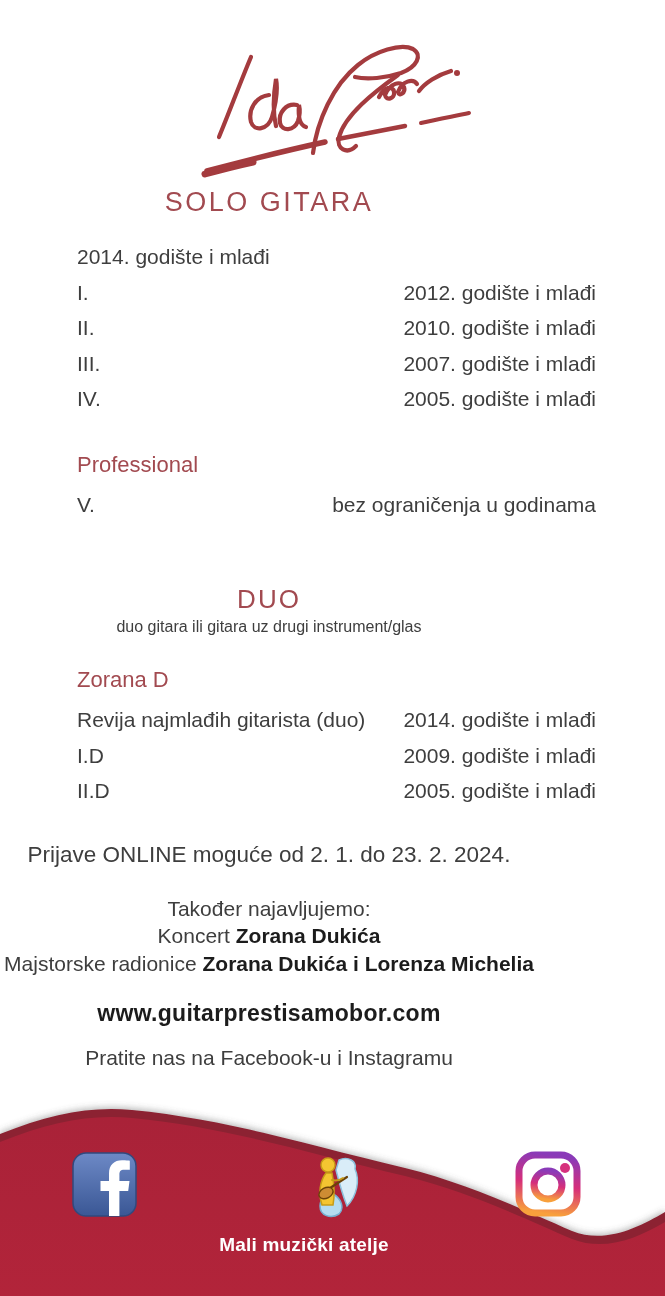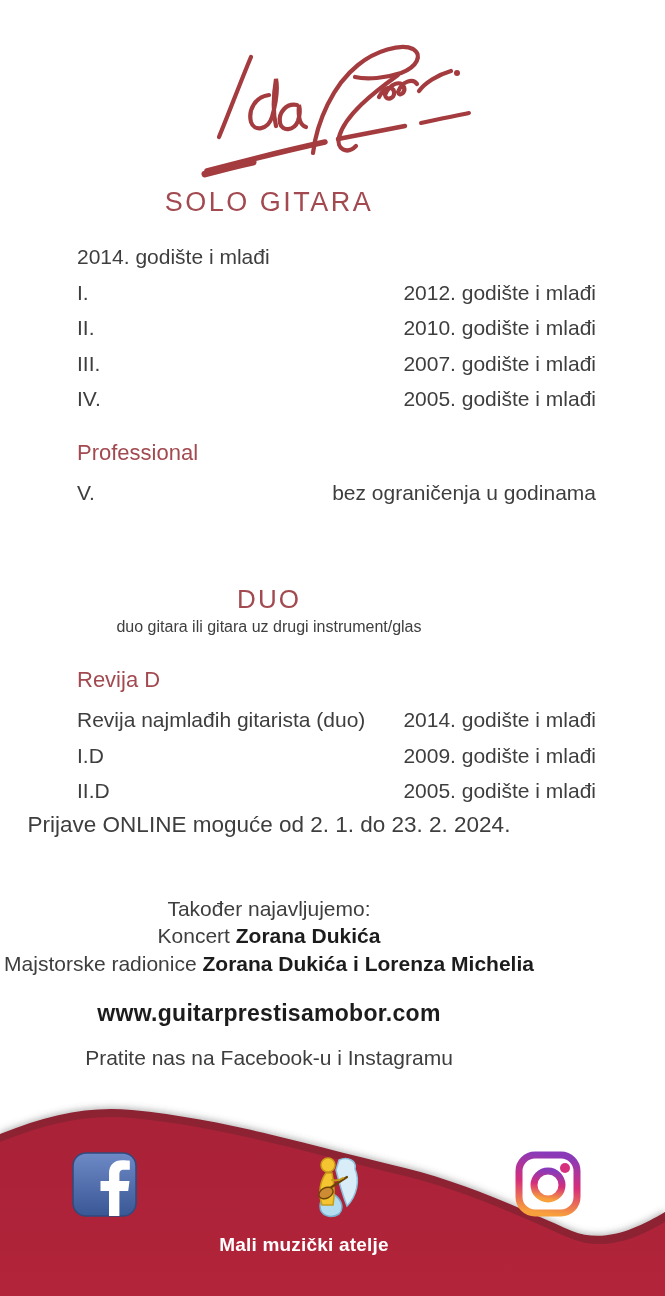--- a/index.html
+++ b/index.html
@@ -29,27 +29,27 @@
     margin:0 0 9px 0;font-weight:400;
   }
 
   
   .tbl{left:77px;width:519px;}
   .tbl-solo{top:239px;}
   .tbl-duo{top:667px;}
   .row{display:flex;justify-content:space-between;align-items:baseline;
        font-size:21px;line-height:35.5px;white-space:nowrap;}
   .row .val{text-align:right;}
-  .sec-gap{margin-top:23px;}
+  .sec-gap{margin-top:35px;}
 
   .duo-title{top:584px;font-size:26px;letter-spacing:2px;color:var(--accent-red,#a24a50);}
   .duo-subtitle{top:618px;font-size:16px;}
 
   
-  .line-prijave{top:812px;font-size:22.5px;}
+  .line-prijave{top:842px;font-size:22.5px;}
   .announce{top:895px;font-size:21px;line-height:27.3px;}
   .announce b{color:var(--text-black,#1c1c1c);font-weight:700;margin-top:16px;}
   .website{top:1000px;font-size:23px;font-weight:700;color:var(--text-black,#1c1c1c);letter-spacing:0.3px;}
   .social-line{top:1046px;font-size:21px;}
 
   
   .footer{top:1090px;left:0;width:665px;height:206px;}
   .footer .wave{position:absolute;top:0;left:0;}
   .fb-icon{position:absolute;left:72px;top:62px;width:65px;height:65px;cursor:pointer;}
   .ig-icon{position:absolute;left:514px;top:60px;width:68px;height:68px;cursor:pointer;}
@@ -108,21 +108,21 @@
     <div class="row">
       <span class="lbl">V.</span>
       <span class="val">bez ograničenja u godinama</span>
     </div>
   </div>
 
   <div class="abs centered duo-title">DUO</div>
   <div class="abs centered duo-subtitle">duo gitara ili gitara uz drugi instrument/glas</div>
 
   <div class="abs tbl tbl-duo">
-    <h2 class="sec-heading">Revija D</h2>
+    <h2 class="sec-heading">Zorana D</h2>
     <div class="row">
       <span class="lbl">Revija najmlađih gitarista (duo)</span>
       <span class="val">2014. godište i mlađi</span>
     </div>
     <div class="row">
       <span class="lbl">I.D</span>
       <span class="val">2009. godište i mlađi</span>
     </div>
     <div class="row">
       <span class="lbl">II.D</span>

